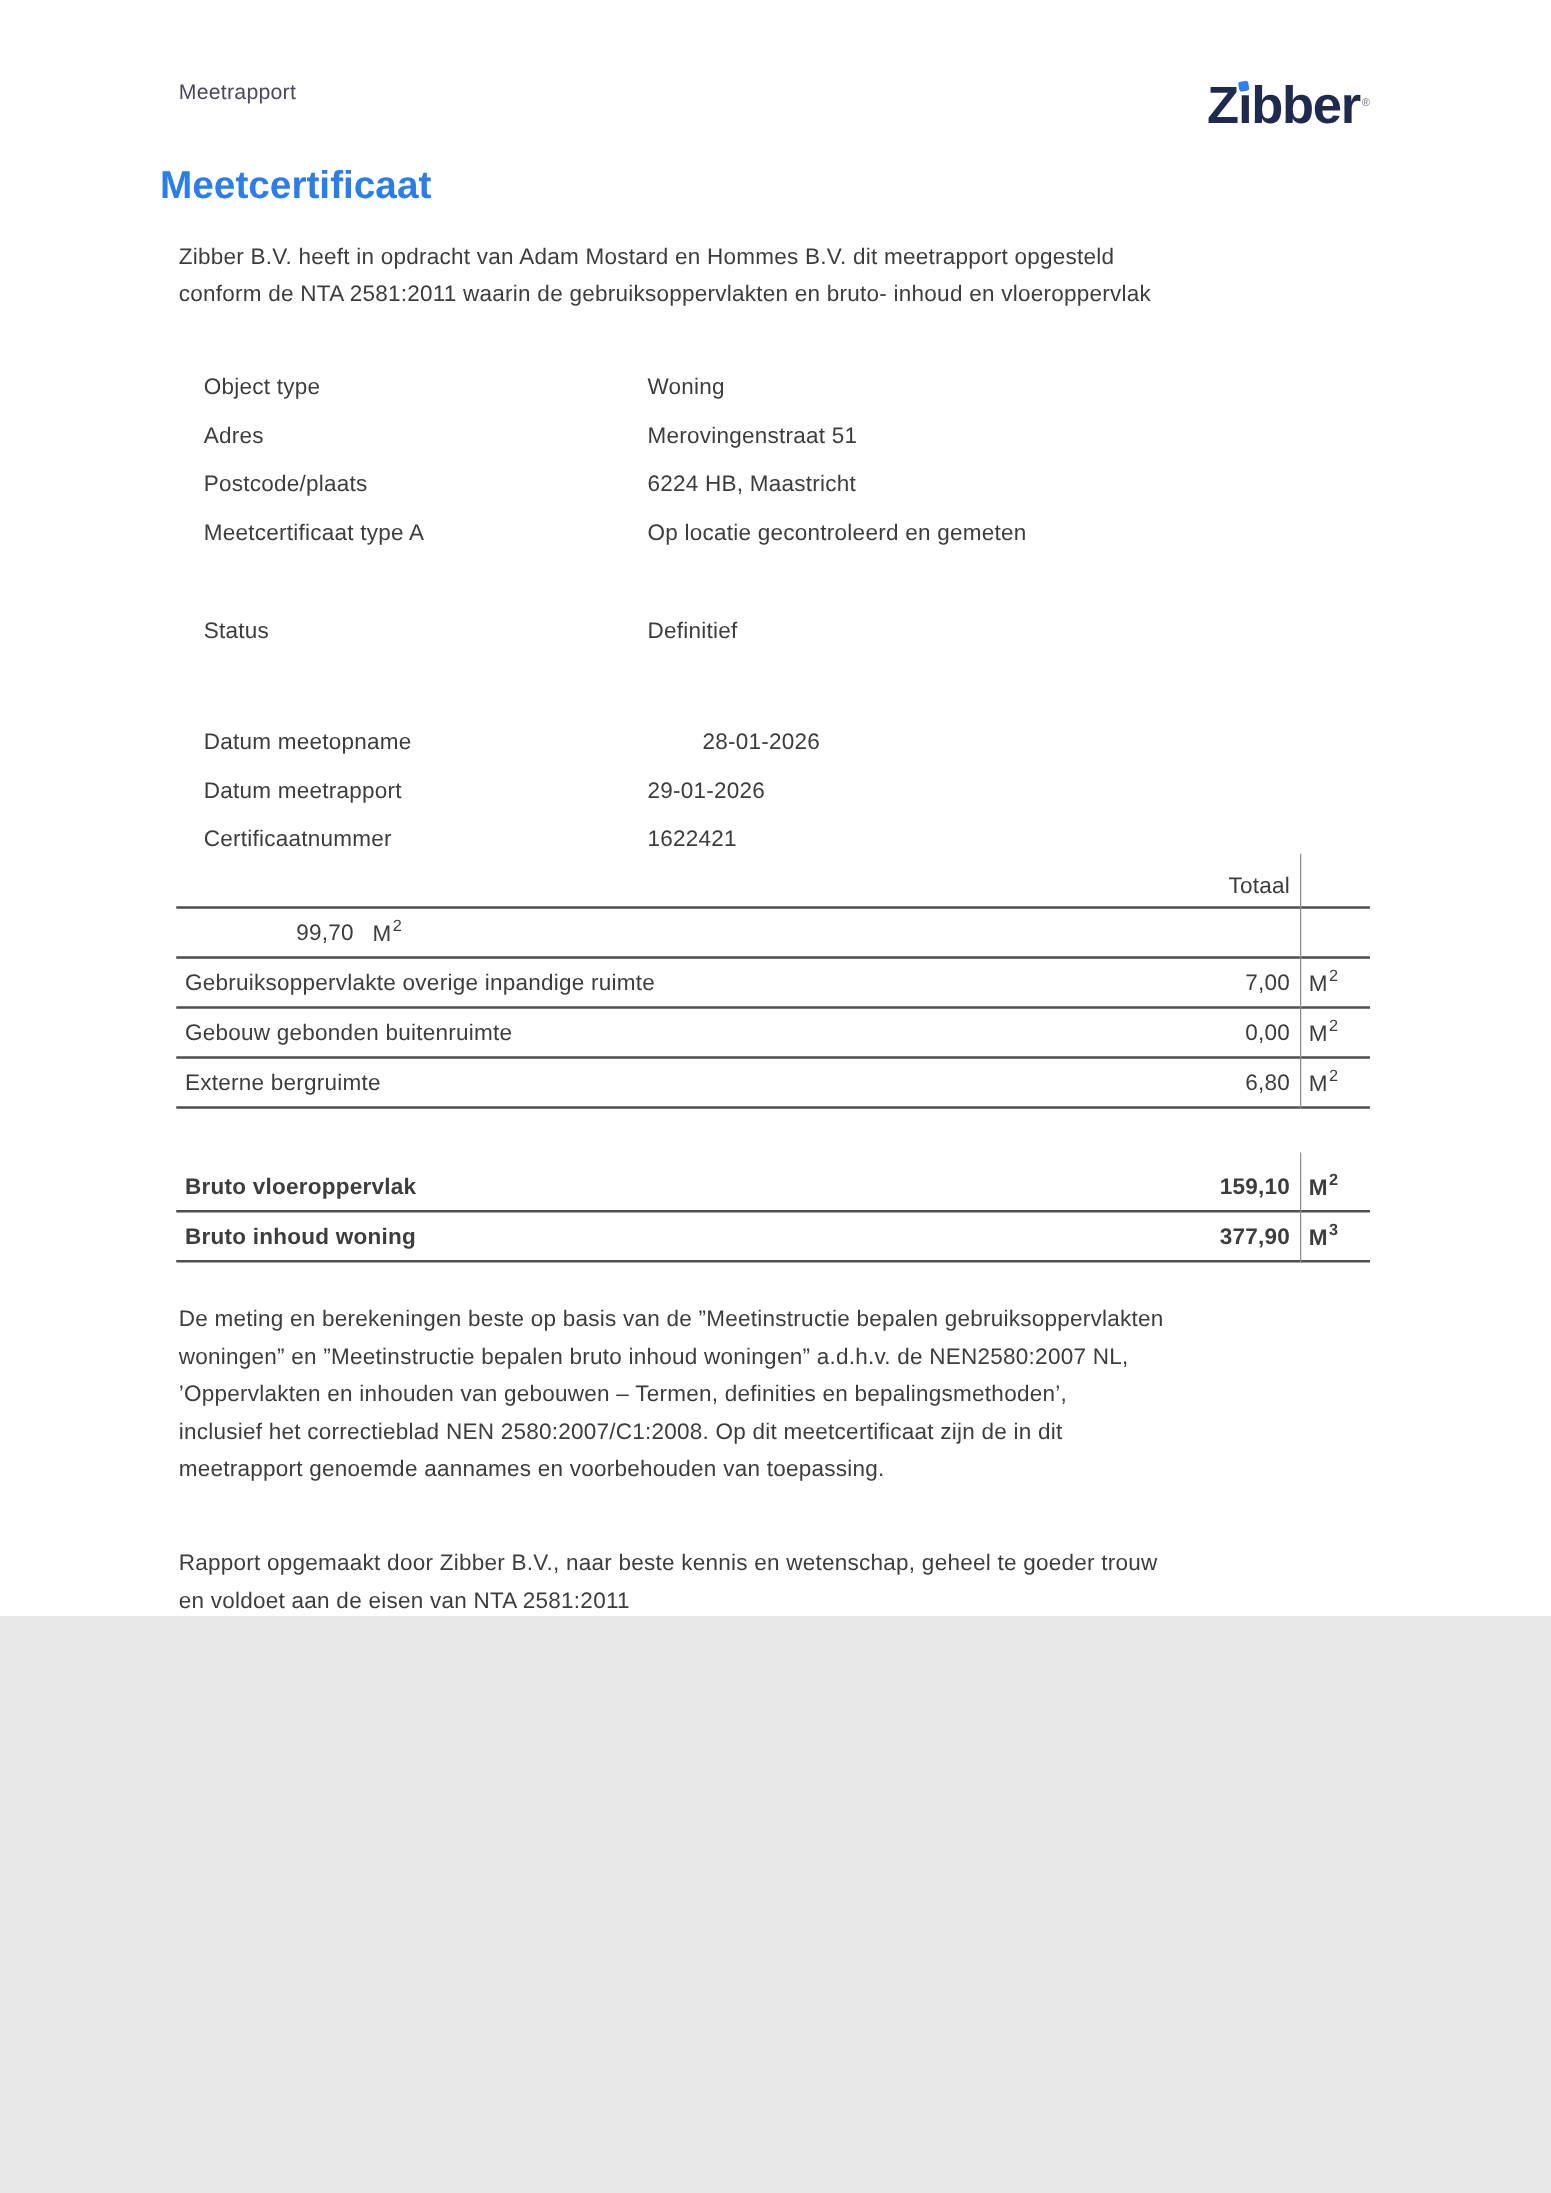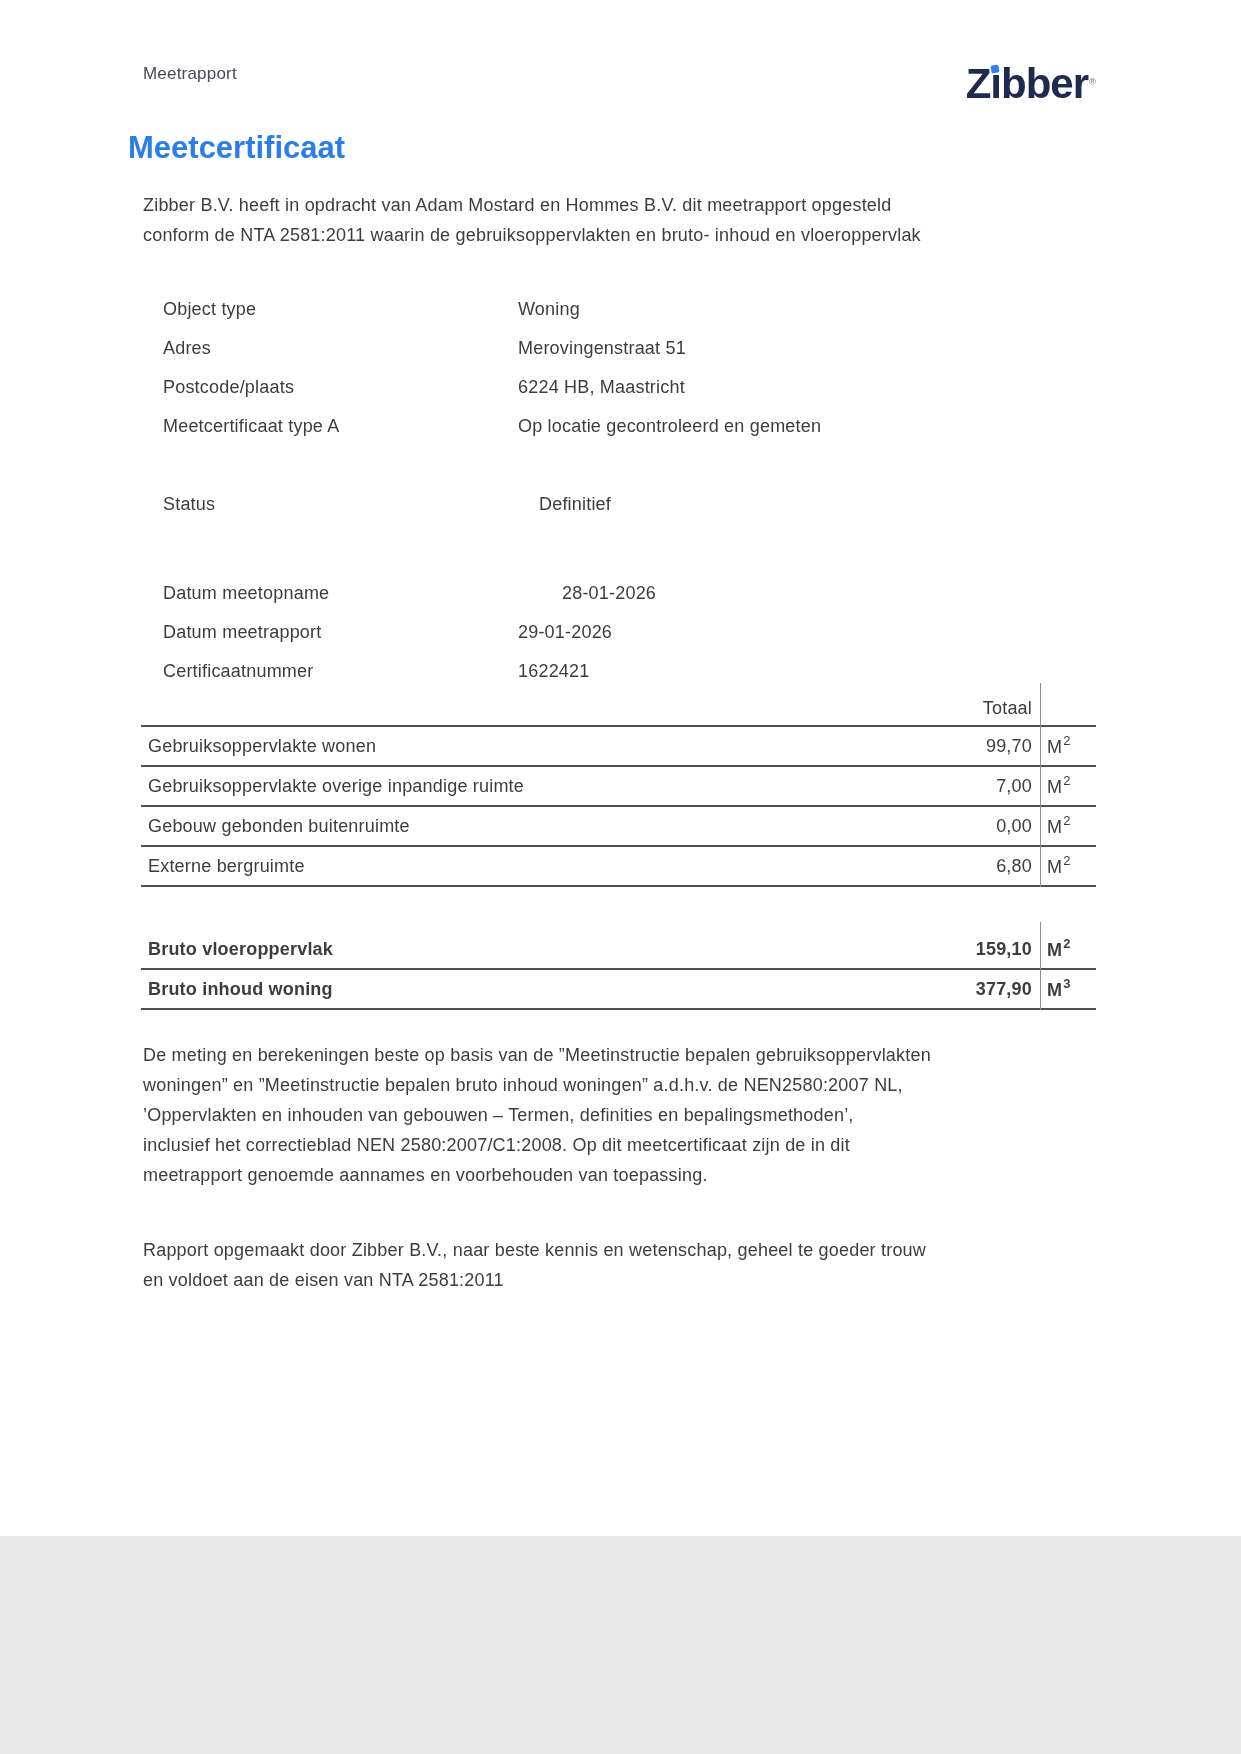--- a/index.html
+++ b/index.html
@@ -1,19 +1,19 @@
 <!DOCTYPE html>
 <html><head>
 <meta charset="utf-8">
 <style>
   * { margin:0; padding:0; box-sizing:border-box; }
   html,body { background:#e8e8e8; }
   body { font-family:"Liberation Sans", sans-serif; }
   .page {
-    position:relative; width:1241px; height:1536px;
+    position:relative; width:1241px; height:1293px;
     background:#ffffff; margin:0 auto; overflow:hidden;
     color:#3d3d3d;
   }
   .content {
     position:absolute; left:0; top:0; width:100%; height:100%;
     padding:62px 145px 0 143px;
   }
   
   .hdr { display:flex; justify-content:space-between; align-items:flex-start; height:46px; }
   .doc-type { font-size:17px; color:#4a4a58; letter-spacing:.2px; padding-top:2px; }
@@ -30,21 +30,21 @@
     font-size:31px; line-height:36px; font-weight:700; color:#2b7de8;
   }
   
   .para { margin-top:24px; font-size:18px; line-height:30px; color:#3d3d3d; letter-spacing:.2px; }
   .para div { white-space:nowrap; }
   
   .kv { margin-top:40px;margin-left:20px; }
   .kv-row { display:flex; line-height:39px; font-size:18px; letter-spacing:.2px; }
   .kv-label { width:355px; flex:none; }
   .kv-value { flex:1; }
-  .kv-gap-1 { margin-top:39px;gap:21px; }
+  .kv-gap-1 { margin-top:39px; }
   .kv-gap-2 { margin-top:50px;gap:44px; }
   
   .mtable { position:relative; margin-left:-2px; width:955px; font-size:18px; letter-spacing:.2px; }
   .t-row { display:flex; align-items:center; height:40px; border-bottom:2px solid #4f4f4f; }
   .t-head { height:36px; }
   .t-label { flex:1; padding-left:7px; }
   .t-value { width:150px; flex:none; text-align:right; padding-right:8px; }
   .t-unit { width:56px; flex:none; padding-left:7px; }
   .t-unit sup { font-size:13px; position:relative; top:-1px; left:1px; }
   .vline { position:absolute; left:899px; top:-8px; bottom:0; width:1px; background:#8f8f8f; }
@@ -118,21 +118,20 @@
     </div>
 
     <div class="mtable">
       <div class="vline"></div>
       <div class="t-row t-head">
         <div class="t-label"></div>
         <div class="t-value">Totaal</div>
         <div class="t-unit"></div>
       </div>
       <div class="t-row">
-        <div class="t-label">Gebruiksoppervlakte wonen</div>
         <div class="t-value">99,70</div>
         <div class="t-unit"><span>M</span><sup>2</sup></div>
       </div>
       <div class="t-row">
         <div class="t-label">Gebruiksoppervlakte overige inpandige ruimte</div>
         <div class="t-value">7,00</div>
         <div class="t-unit"><span>M</span><sup>2</sup></div>
       </div>
       <div class="t-row">
         <div class="t-label">Gebouw gebonden buitenruimte</div>

